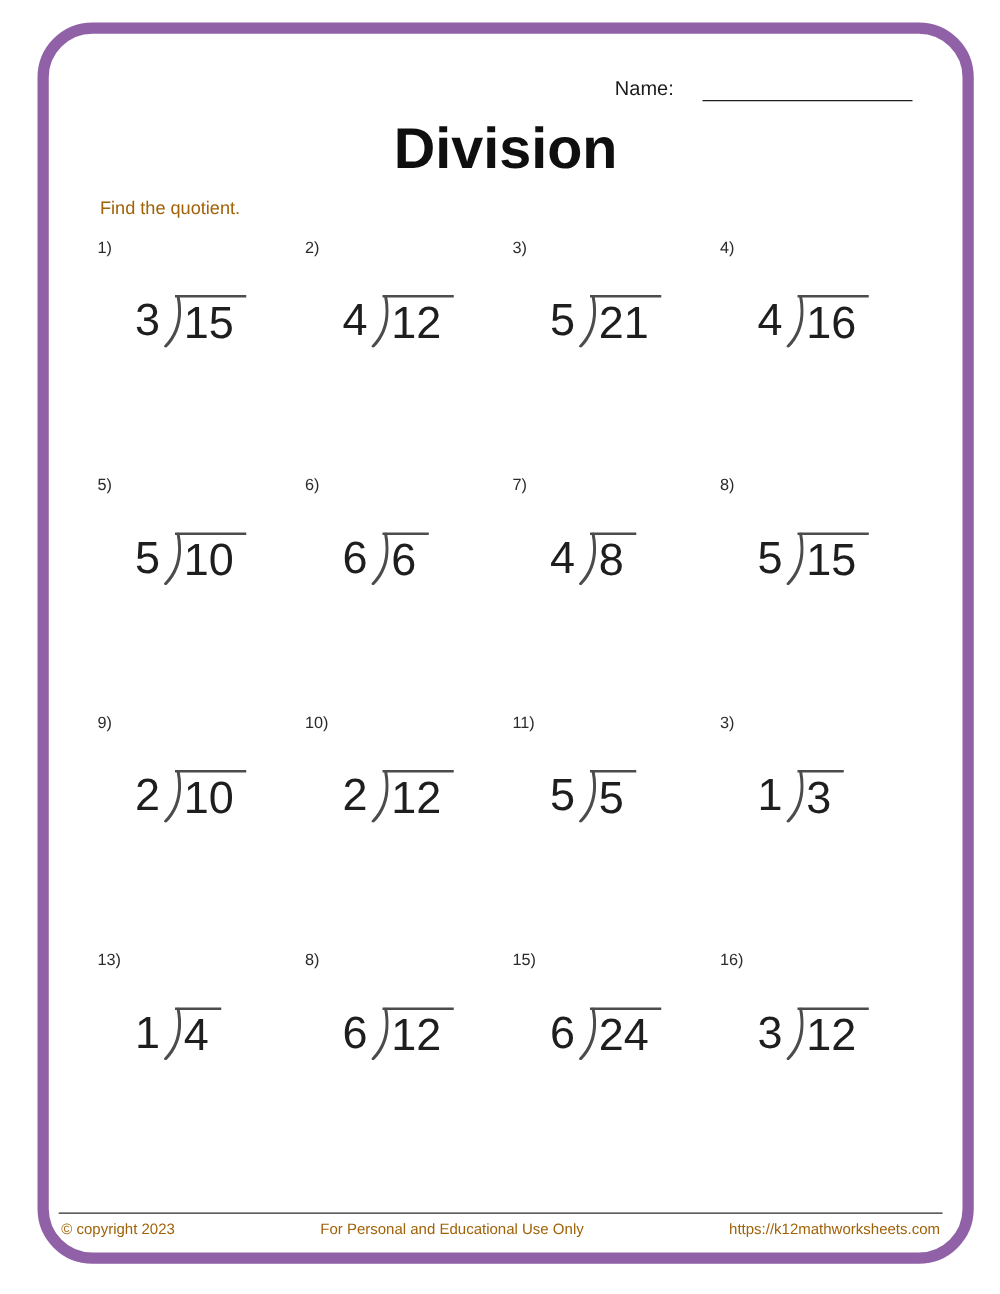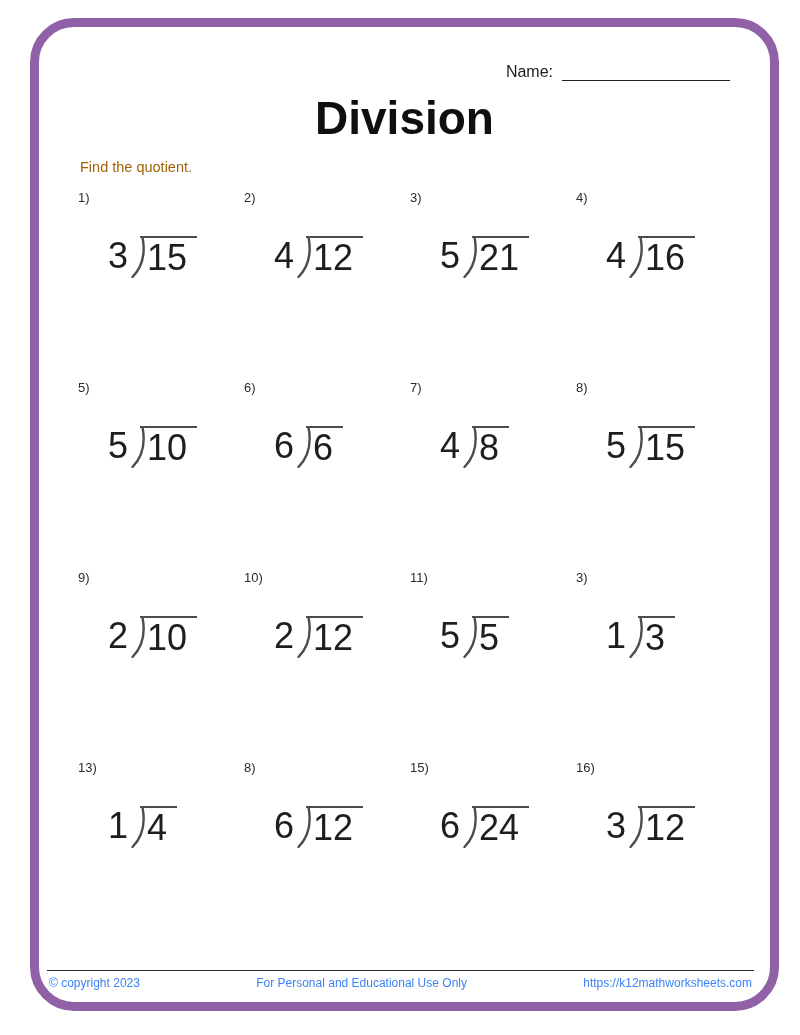--- a/index.html
+++ b/index.html
@@ -21,21 +21,21 @@
     border: 9px solid #9061a6;
     border-radius: 44px;
     background: #ffffff;
   }
   .name-row {
     position: absolute;
     top: 34px;
     right: 40px;
     display: flex;
     align-items: flex-end;
-    gap: 9px;
+    gap: 23px;
     font-size: 16px;
     color: #1c1c1c;
   }
   .name-line {
     display: inline-block;
     width: 168px;
     height: 19px;
     border-bottom: 1.6px solid #1f1f1f;
   }
   .title {
@@ -101,21 +101,21 @@
   .footer-rule {
     border: none;
     border-top: 1.7px solid #2a2a2a;
     margin: 0 0 5px 0;
   }
   .footer-row {
     display: flex;
     justify-content: space-between;
     align-items: baseline;
     font-size: 12px;
-    color: #3b82f6;
+    color: #a16207;
     padding: 0 2px;
   }
 </style>
 </head>
 <body>
 
 <div class="frame" style="border-color: rgb(144, 97, 166);">
 
   <div class="name-row">
     <span>Name:</span>

